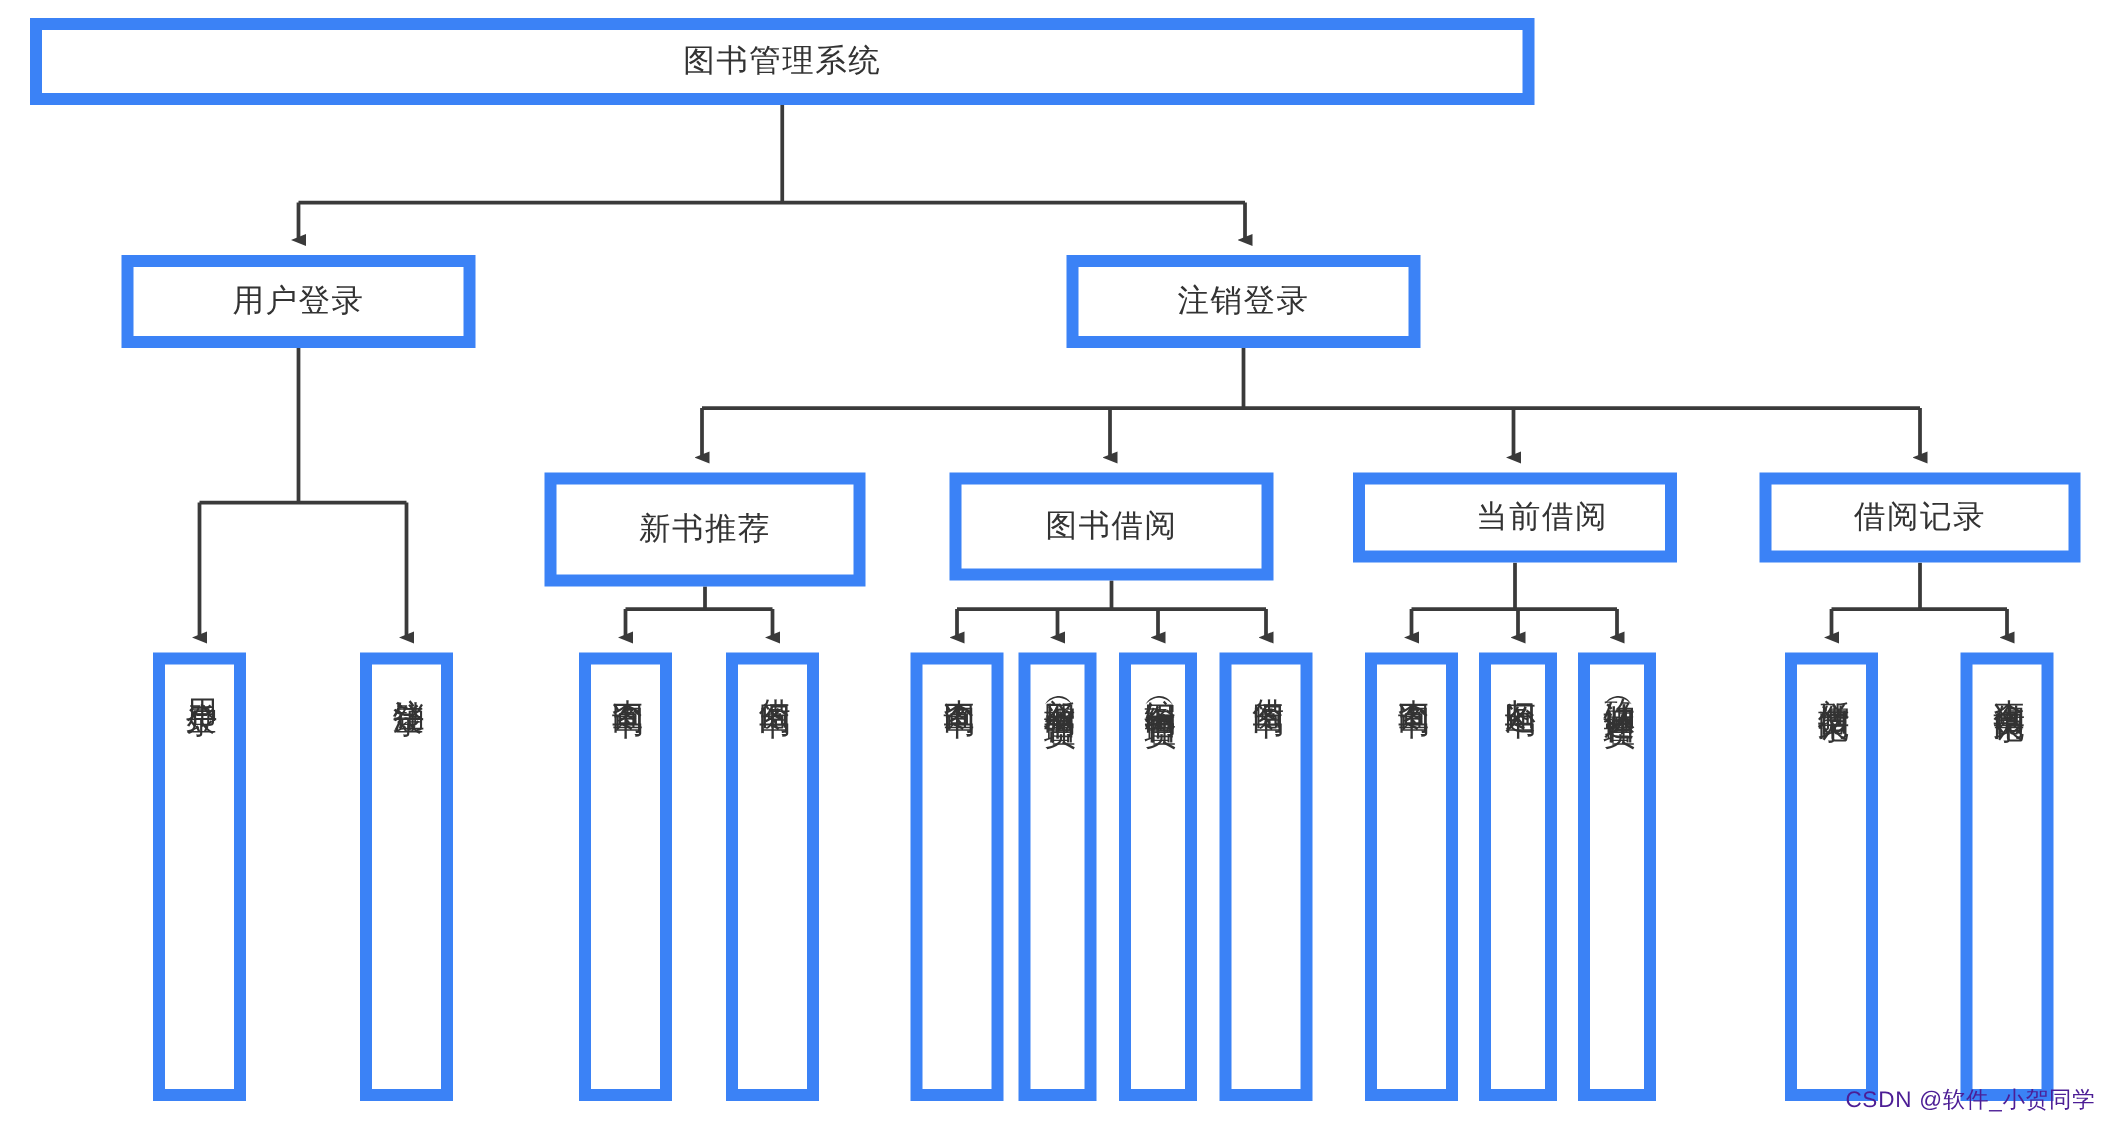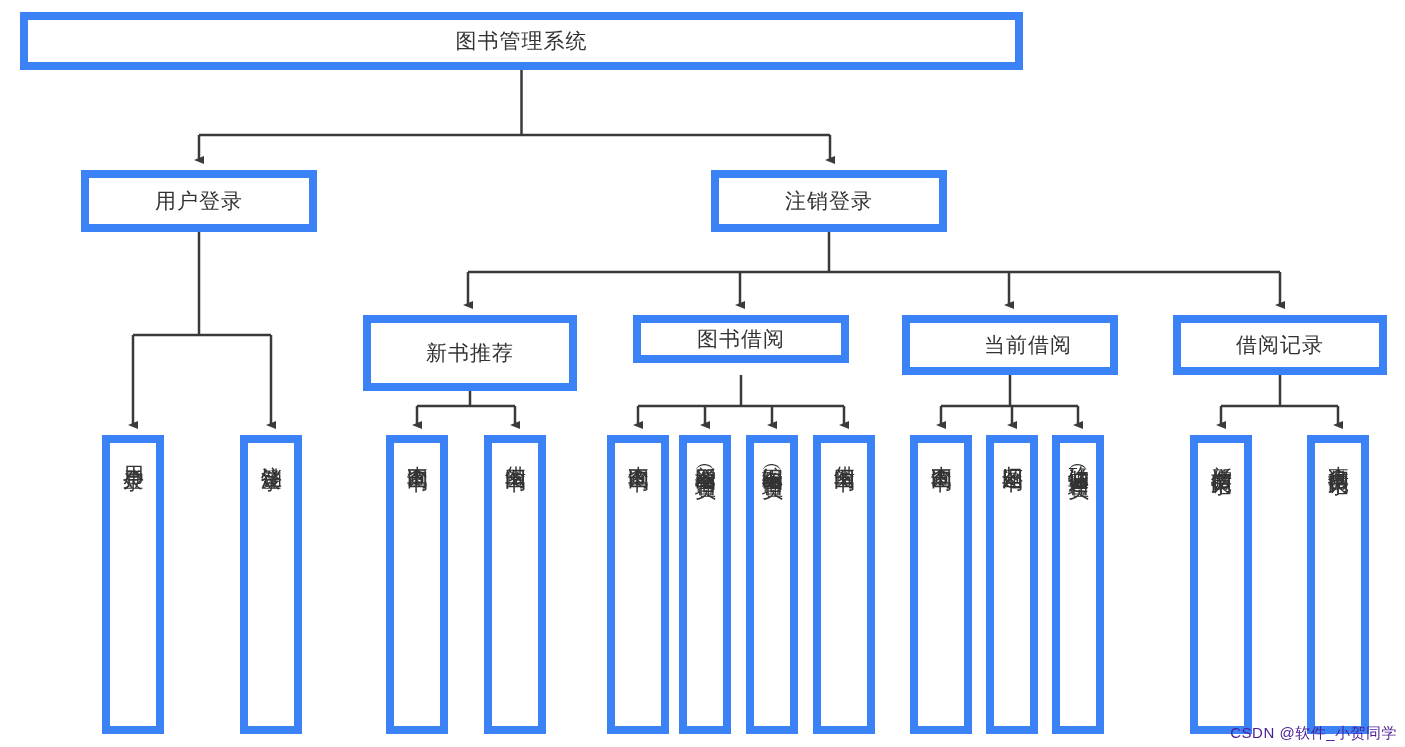--- a/index.html
+++ b/index.html
@@ -131,21 +131,21 @@
   <div class="node horizontal" id="node-l2-0" style="left: 81px; top: 170px; width: 236px; height: 62px;">
     <span>用户登录</span>
   </div>
   <div class="node horizontal" id="node-l2-1" style="left: 711px; top: 170px; width: 236px; height: 62px;">
     <span>注销登录</span>
   </div>
 
   <div class="node horizontal" id="node-l3-0" style="left: 363px; top: 315px; width: 214px; height: 76px;">
     <span>新书推荐</span>
   </div>
-  <div class="node horizontal" id="node-l3-1" style="left: 633px; top: 315px; width: 216px; height: 48px; text-align: center;">
+  <div class="node horizontal" id="node-l3-1" style="left: 633px; top: 315px; width: 216px; height: 72px; text-align: center;">
     <span>图书借阅</span>
   </div>
   <div class="node horizontal" id="node-l3-2" style="left: 902px; top: 315px; width: 216px; height: 60px; padding-left: 36px;">
     <span>当前借阅</span>
   </div>
   <div class="node horizontal" id="node-l3-3" style="left: 1173px; top: 315px; width: 214px; height: 60px; text-align: right;">
     <span>借阅记录</span>
   </div>
 
   <div class="node vertical" id="leaf-0" style="left: 102px; top: 435px; width: 62px; height: 299px;">

